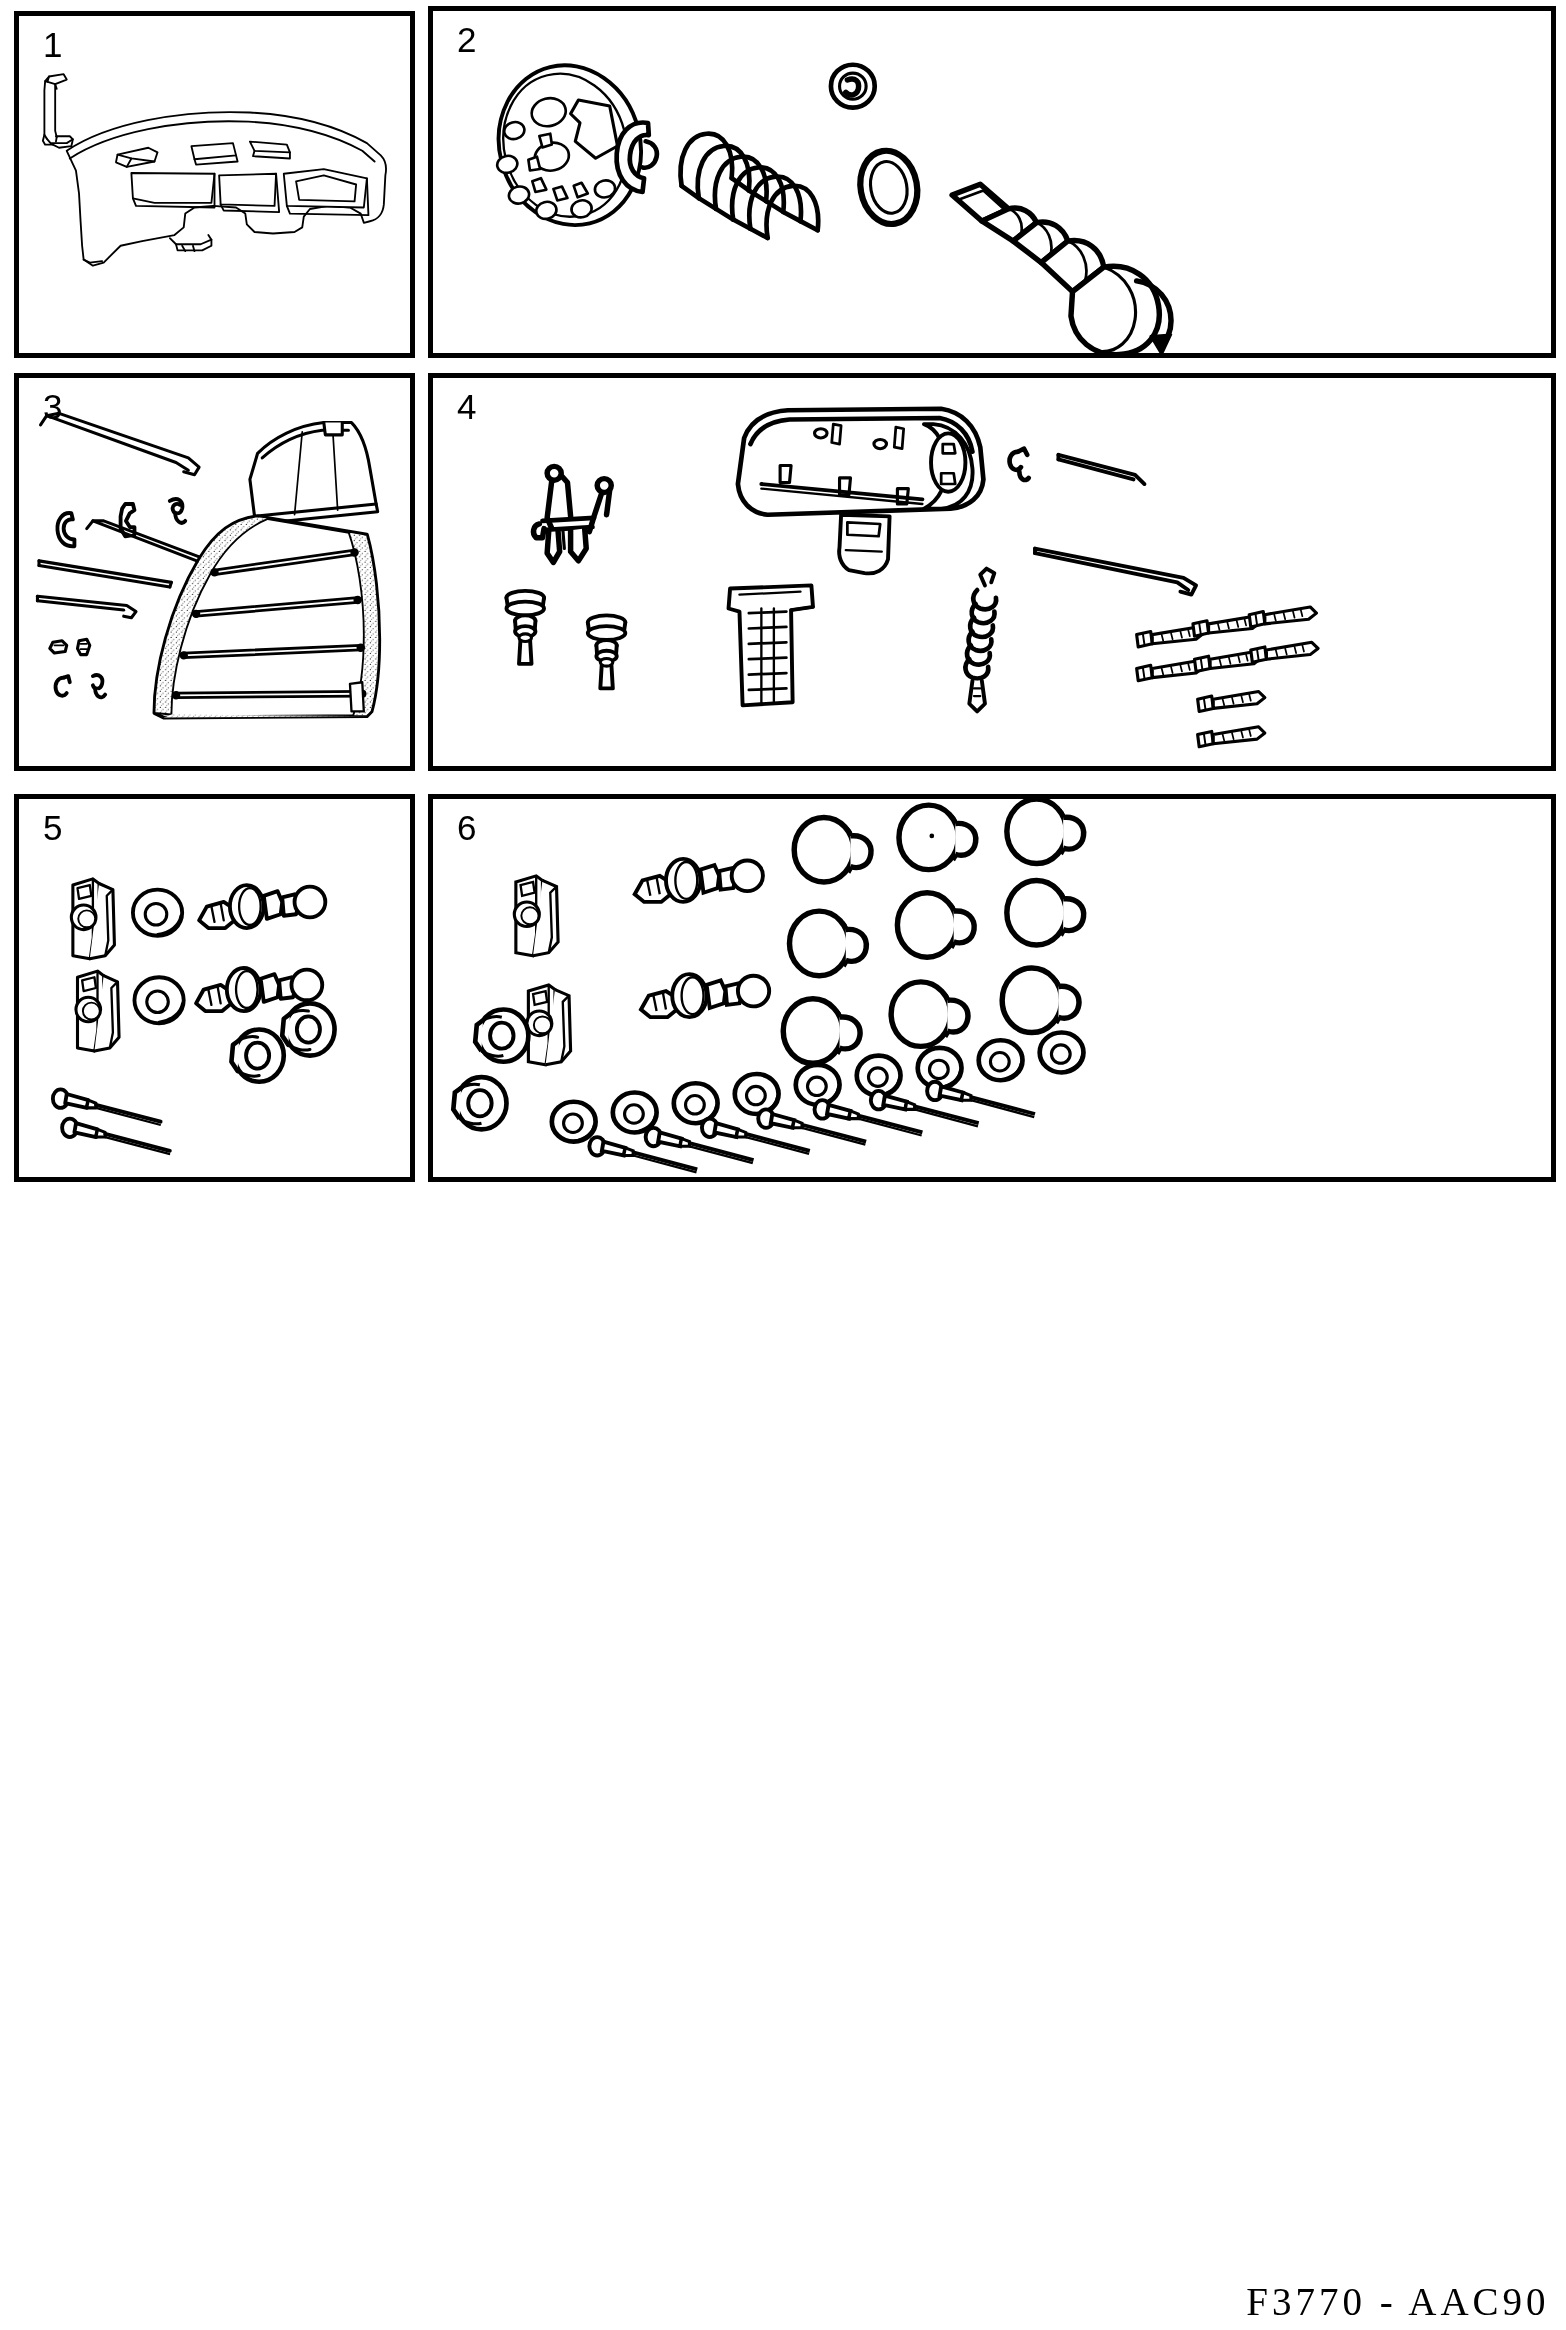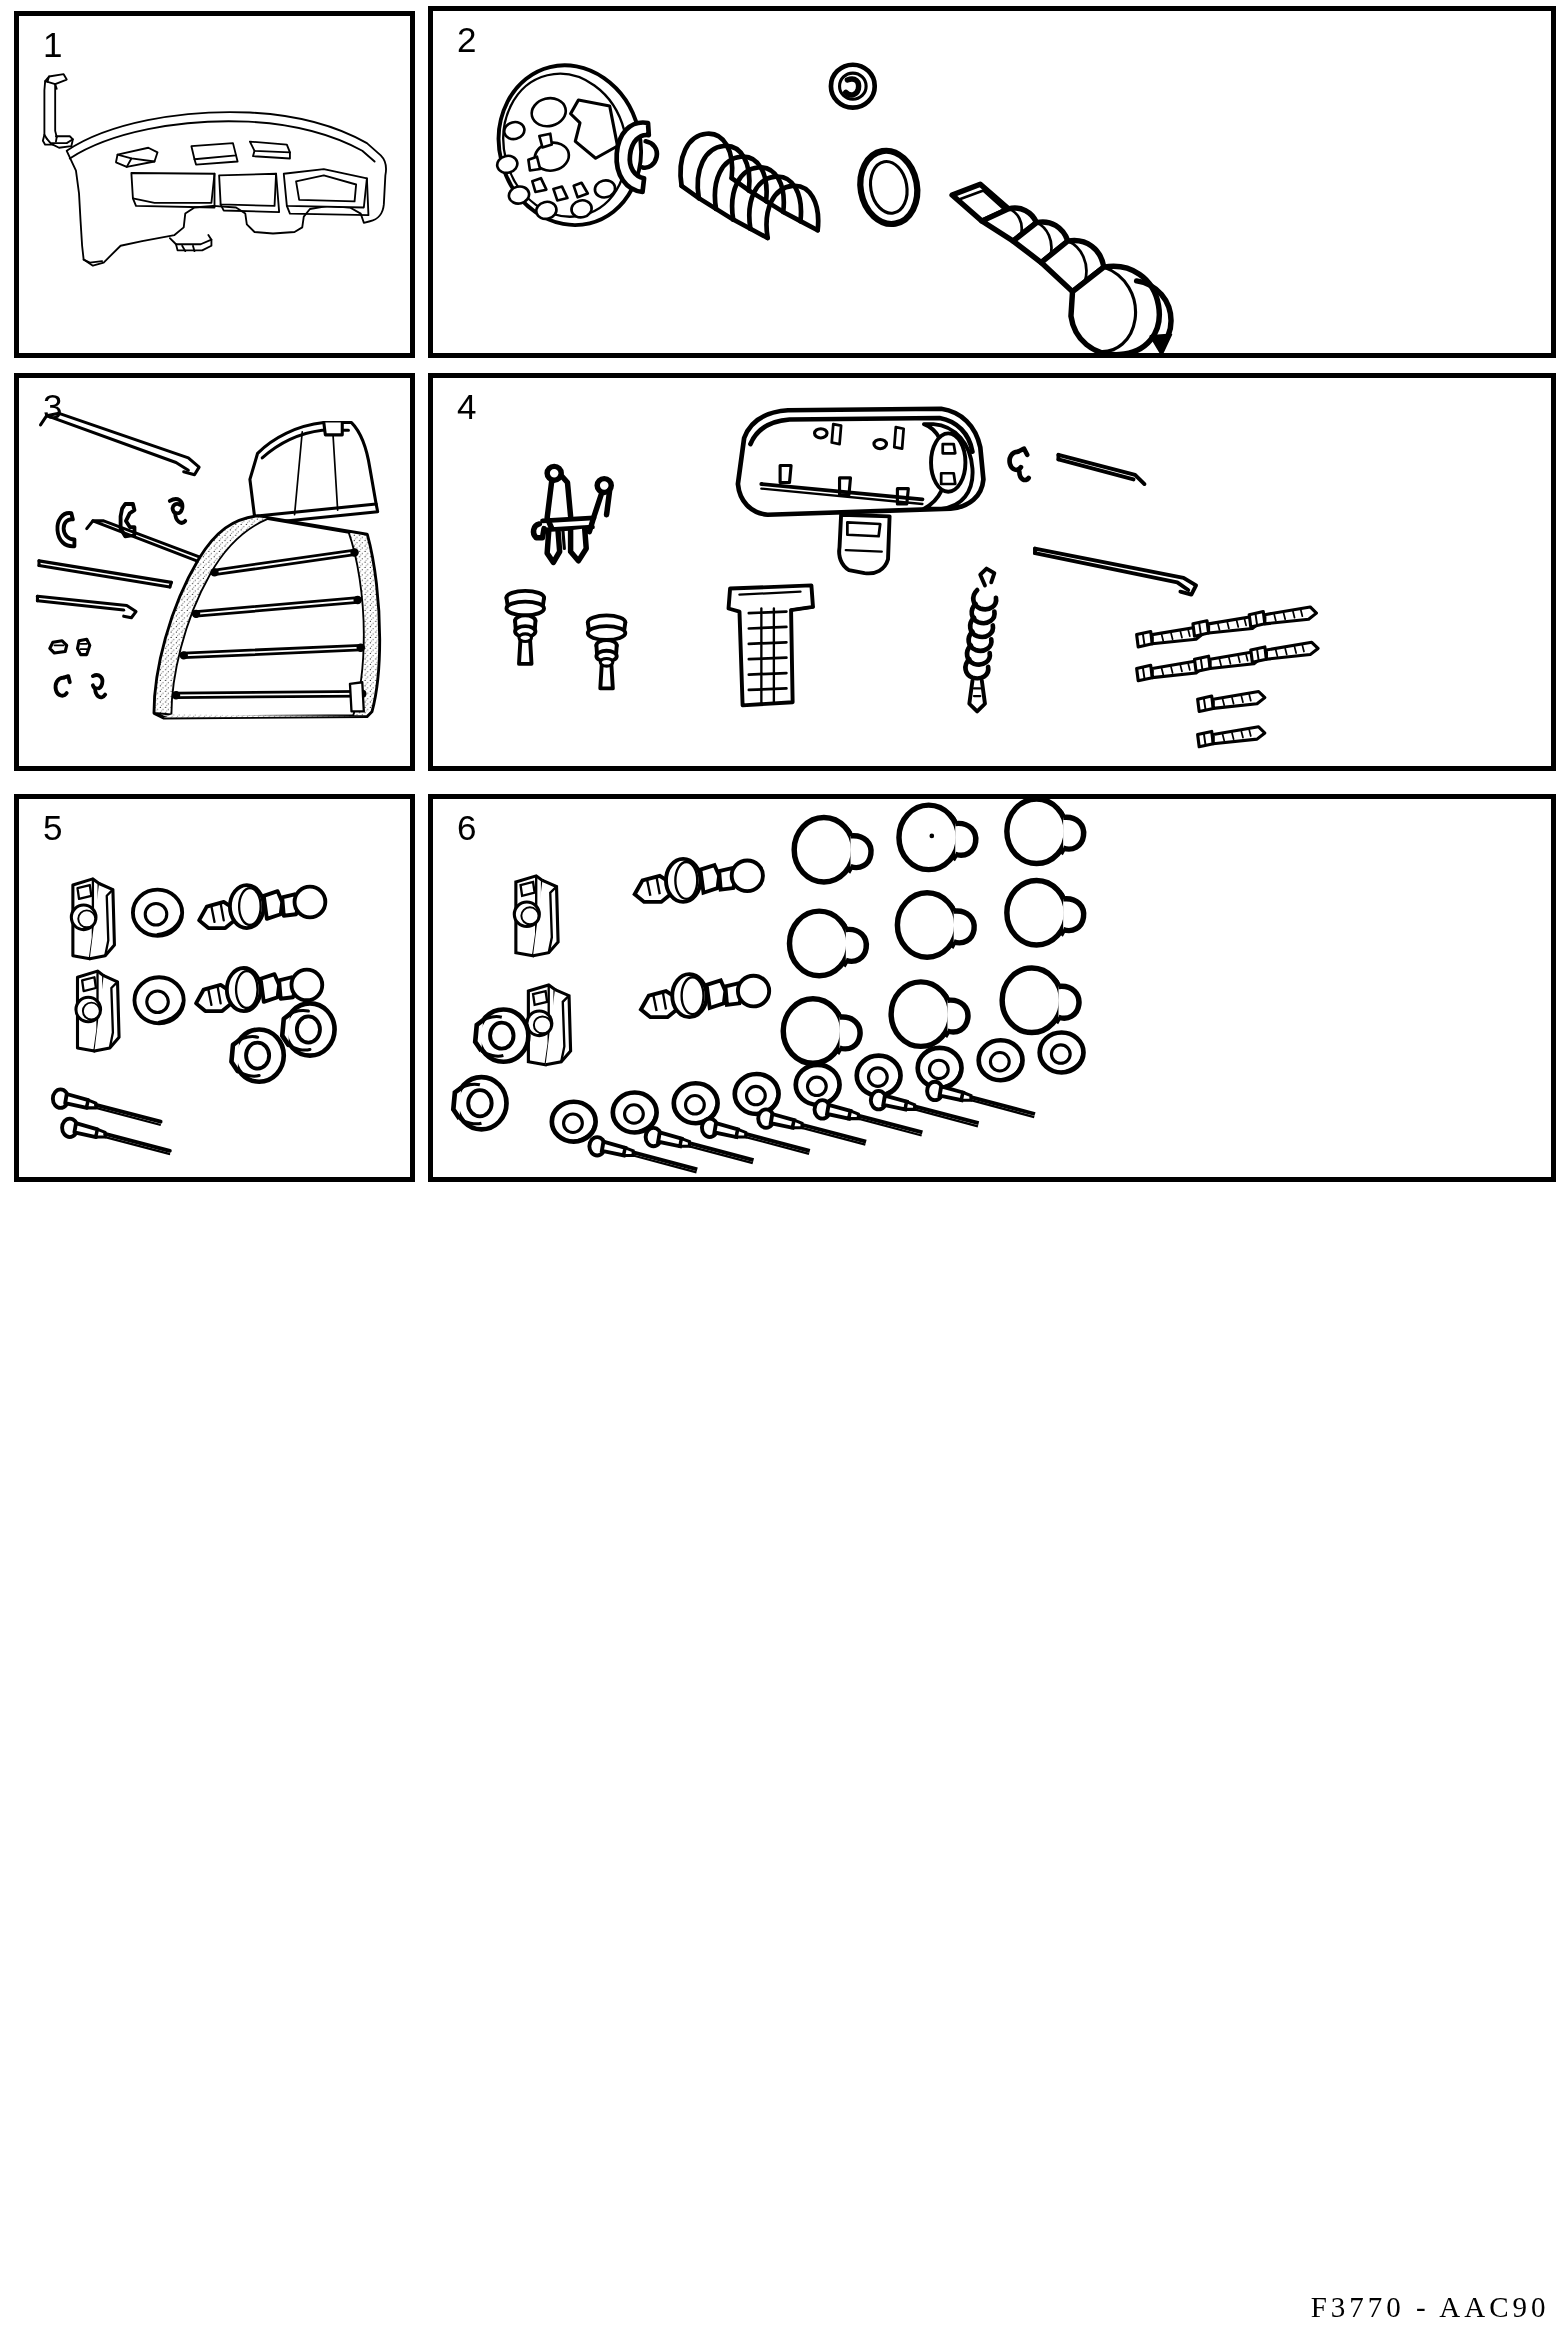--- a/index.html
+++ b/index.html
@@ -38,21 +38,21 @@
     left:0;top:0;
     width:100%;height:100%;
     overflow:hidden;
   }
   .art svg{display:block;width:100%;height:100%;}
   .caption{
     position:absolute;
     right:17.4px;
     bottom:6.3px;
     font-family:"Liberation Serif", serif;
-    font-size:29px;
+    font-size:39px;
     letter-spacing:4px;
     color:#000000;
     white-space:nowrap;
     user-select:none;
     margin-top:17px;
   }
   
   #panel-1{left:14px;  top:11px;   width:401px;  height:347px;}
   #panel-2{left:428px; top:6.3px;    width:1128px; height:352px;}
   #panel-3{left:14px;  top:373px;  width:401px;  height:398px;}

